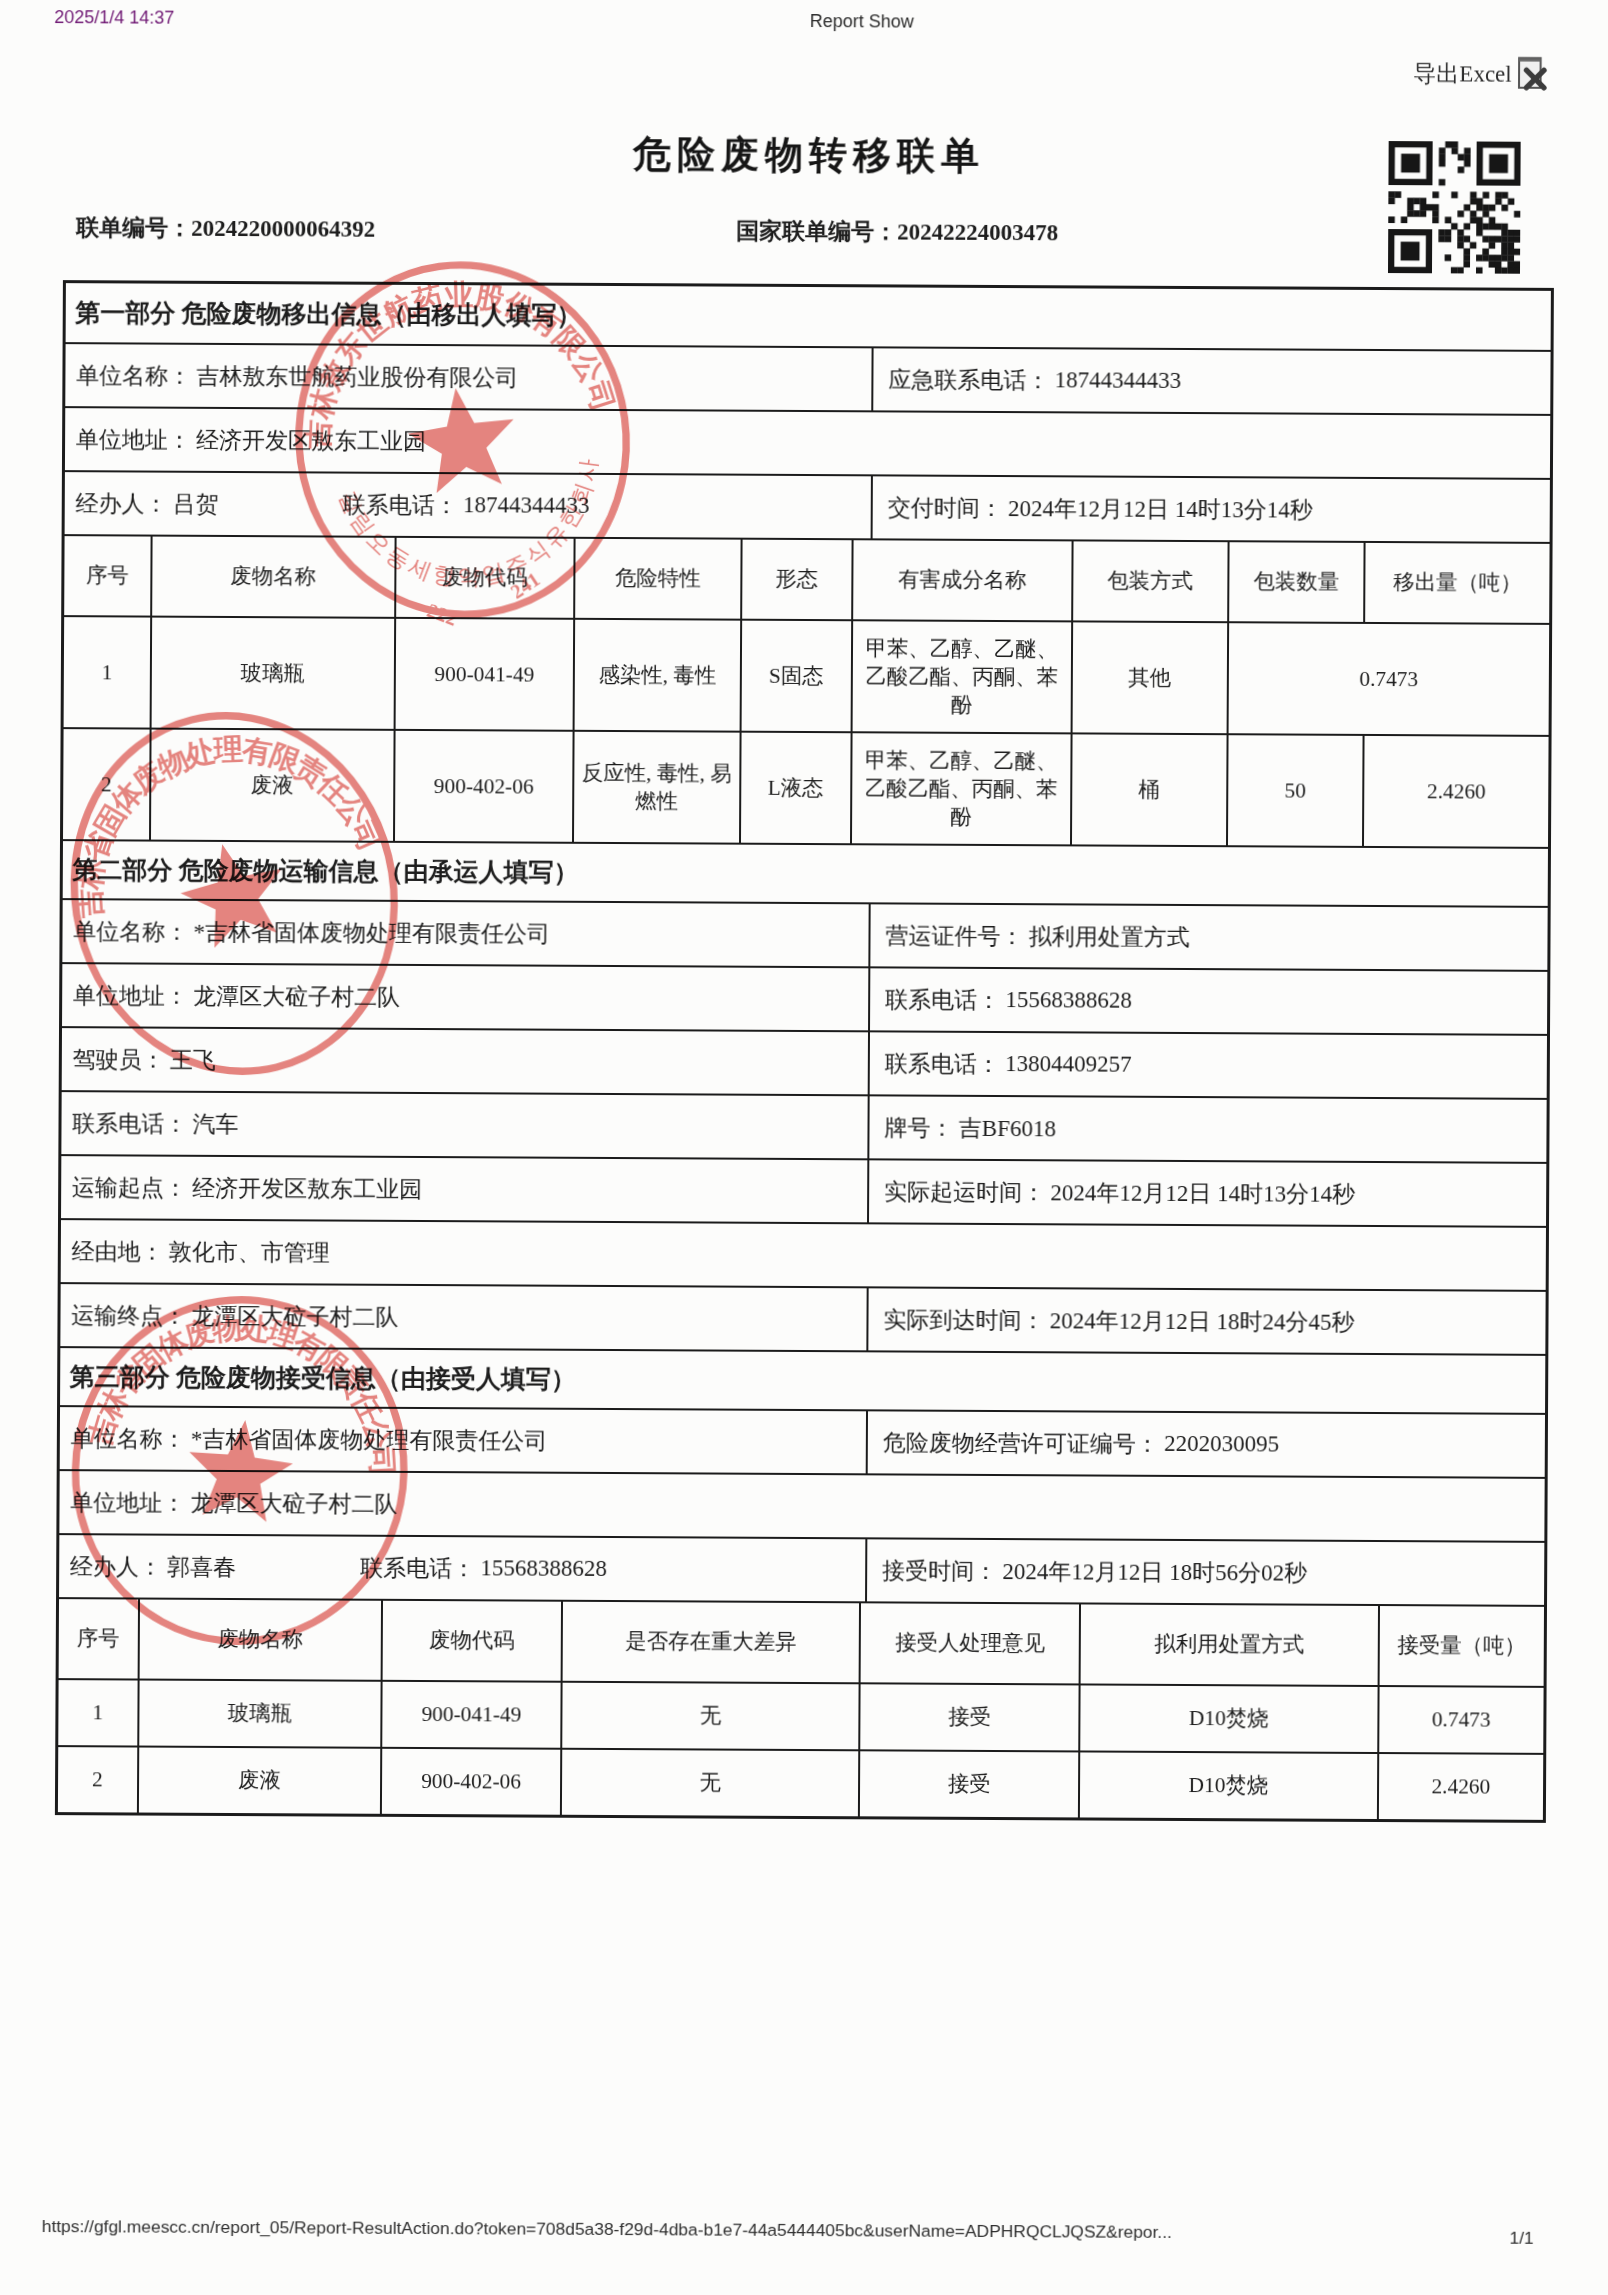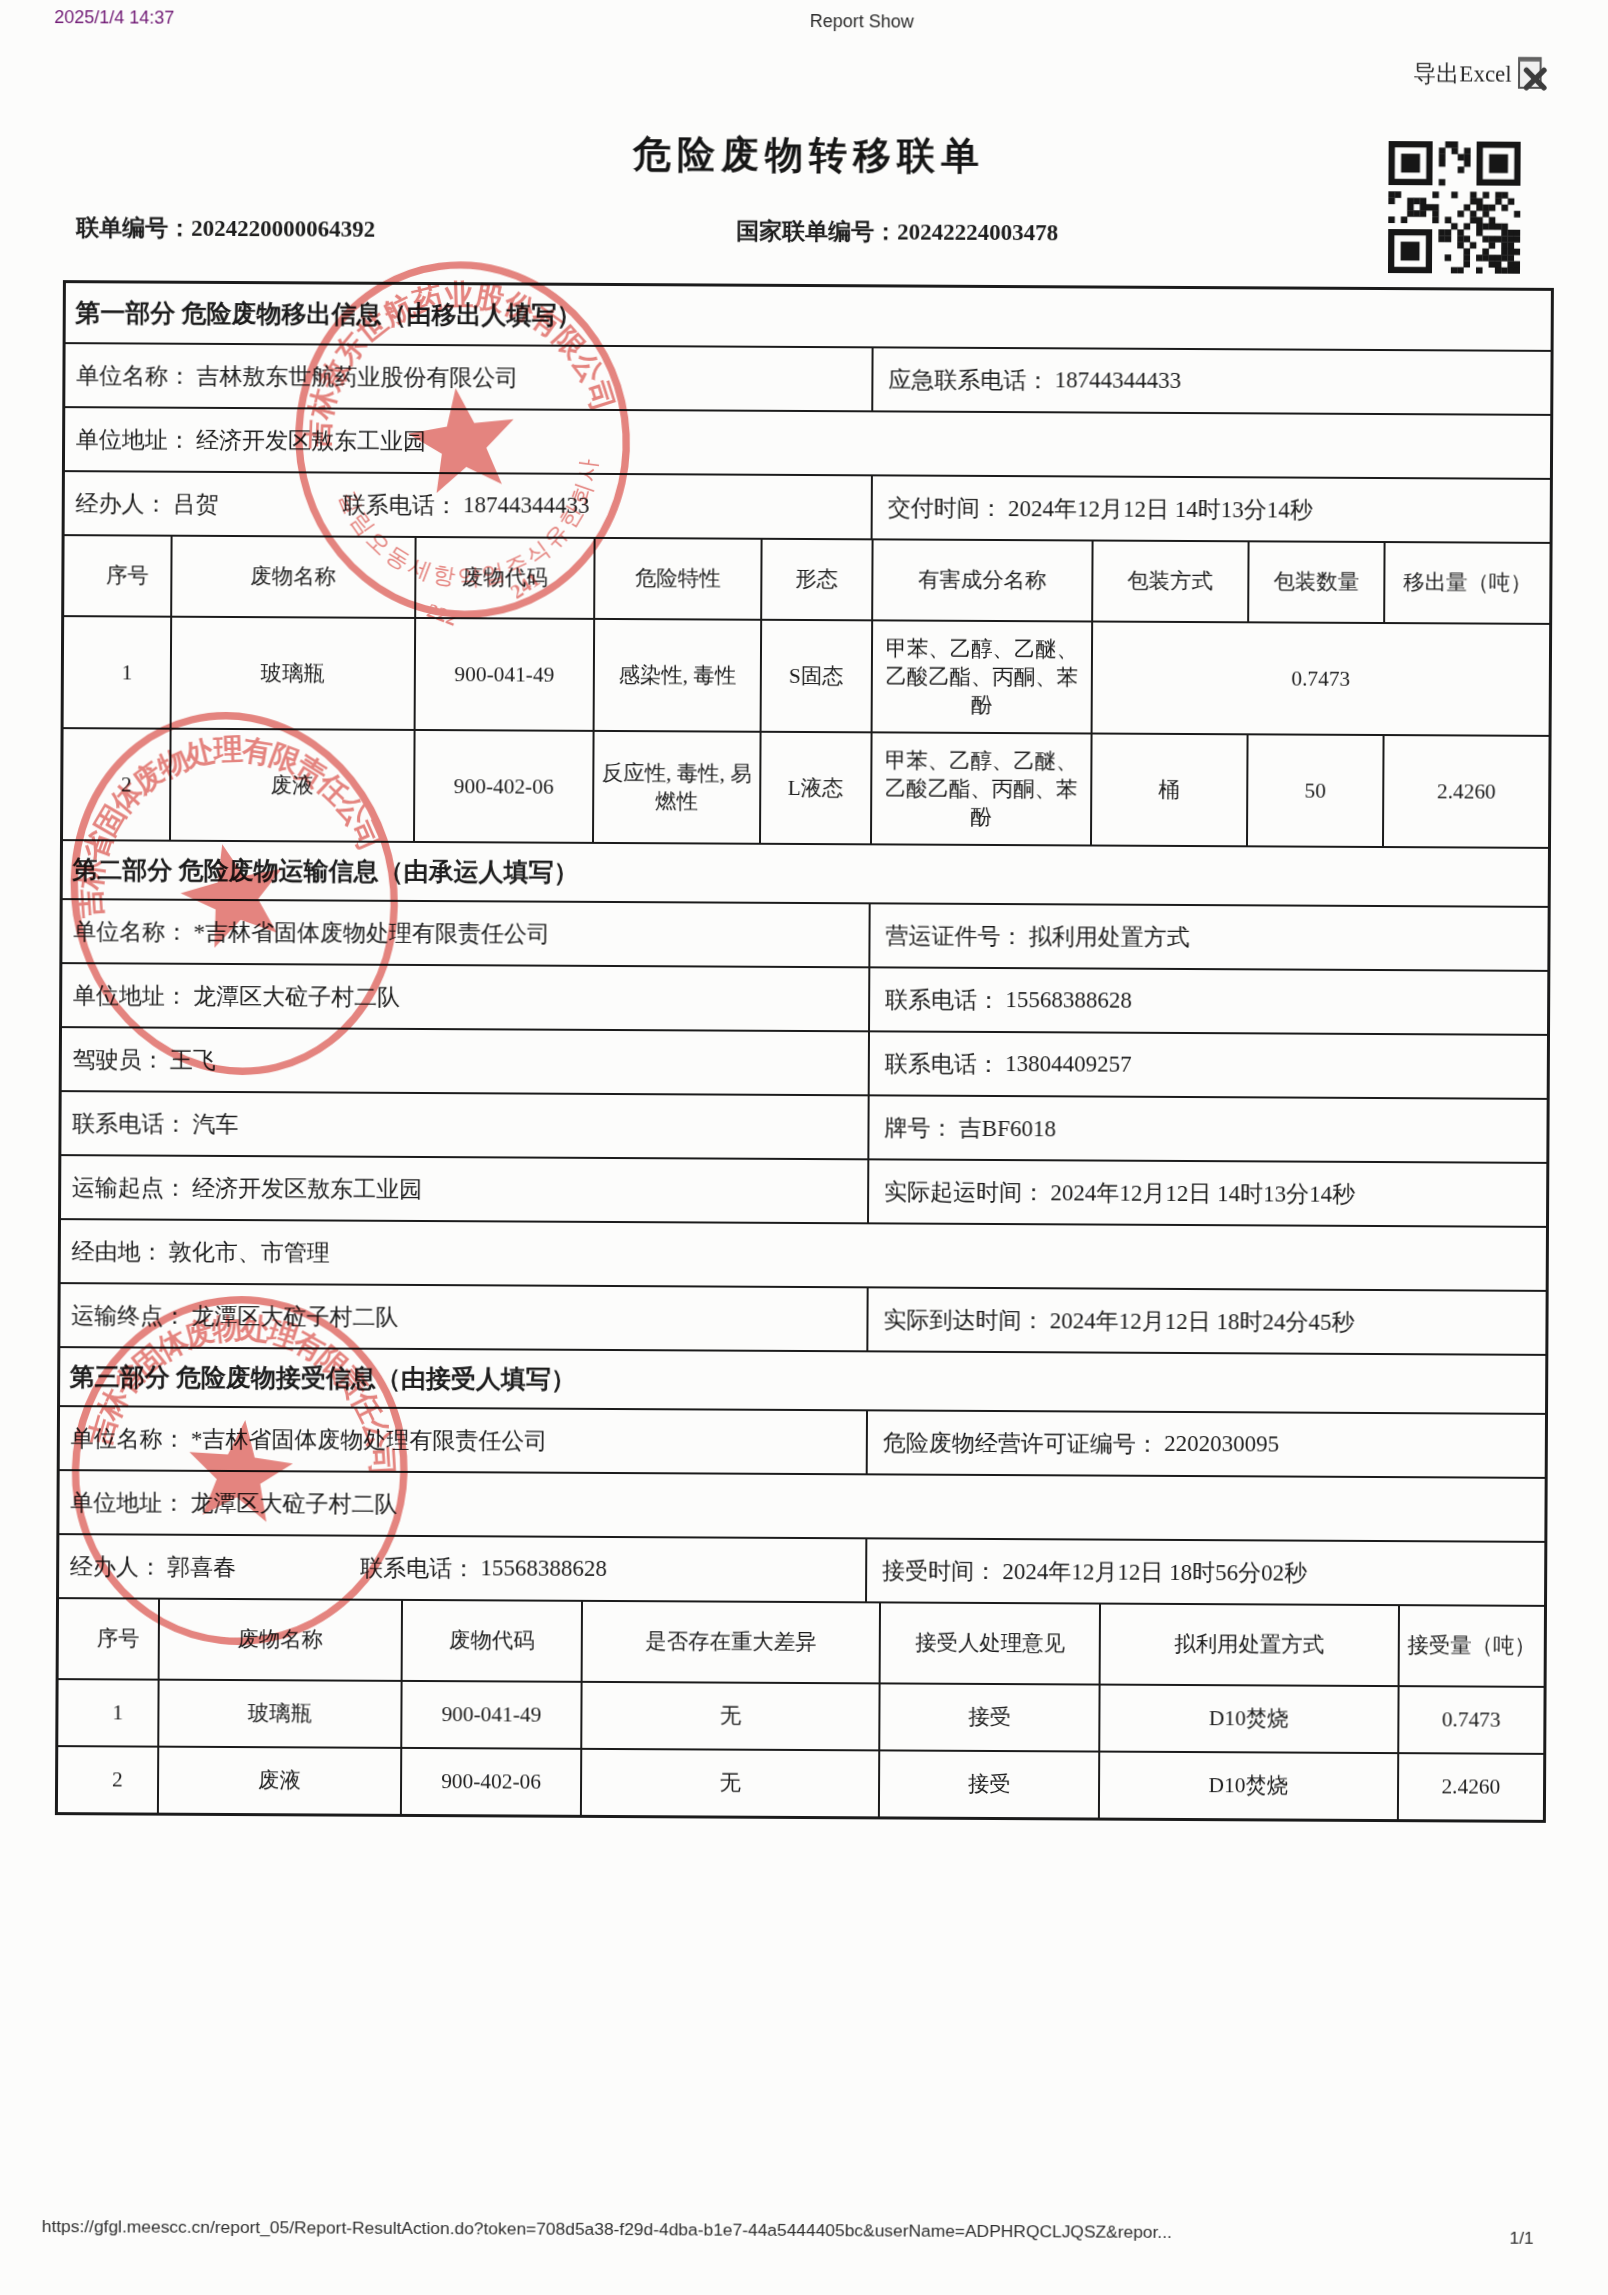--- a/index.html
+++ b/index.html
@@ -31,21 +31,21 @@
   .cell{display:flex;align-items:center;padding:5.3px 6.7px 5.3px 10.7px;font-size:23px;box-sizing:border-box;}
   .cl{width:54.3%;}
   .cr{flex:1;border-left:2.7px solid #1b1b1b;padding-left:14.7px;}
   .full{width:100%;}
   .vv{margin-left:5.3px;}
   .gap{margin-left:124px;}
 
   
   .gcell{display:flex;align-items:center;justify-content:center;text-align:center;
          border-left:2.7px solid #1b1b1b;padding:5.3px 6.7px;font-size:21.4px;box-sizing:border-box;line-height:1.32;}
-  .gcell:first-child{border-left:none;margin-left:20px;}
+  .gcell:first-child{border-left:none;}
   .ghead{min-height:81px;}
   .t1 .gitem{min-height:112px;}
   .t3 .gitem{min-height:67px;}
   .t1 .c0{width:5.8%}.t1 .c1{width:16.4%}.t1 .c2{width:12.1%}.t1 .c3{width:11.2%}
   .t1 .c4{width:7.5%}.t1 .c5{width:14.8%}.t1 .c6{width:10.5%}.t1 .c7{width:9.2%}.t1 .c8{flex:1}
   .t3 .c0{width:5.3%}.t3 .c1{width:16.4%}.t3 .c2{width:12.1%}.t3 .c3{width:20.1%}
   .t3 .c4{width:14.8%}.t3 .c5{width:20.1%}.t3 .c6{flex:1}
 
   
   .seal{position:absolute;pointer-events:none;mix-blend-mode:multiply;opacity:.66;}
@@ -248,20 +248,21 @@
             <div class="gcell c7">包装数量</div>
             <div class="gcell c8">移出量（吨）</div>
           </div>
           <div class="row gitem">
             <div class="gcell c0">1</div>
             <div class="gcell c1">玻璃瓶</div>
             <div class="gcell c2">900-041-49</div>
             <div class="gcell c3">感染性, 毒性</div>
             <div class="gcell c4">S固态</div>
             <div class="gcell c5">甲苯、乙醇、乙醚、乙酸乙酯、丙酮、苯酚</div>
+            <div class="gcell c6">其他</div>
             <div class="gcell c8">0.7473</div>
           </div>
           <div class="row gitem">
             <div class="gcell c0">2</div>
             <div class="gcell c1">废液</div>
             <div class="gcell c2">900-402-06</div>
             <div class="gcell c3">反应性, 毒性, 易燃性</div>
             <div class="gcell c4">L液态</div>
             <div class="gcell c5">甲苯、乙醇、乙醚、乙酸乙酯、丙酮、苯酚</div>
             <div class="gcell c6">桶</div>

